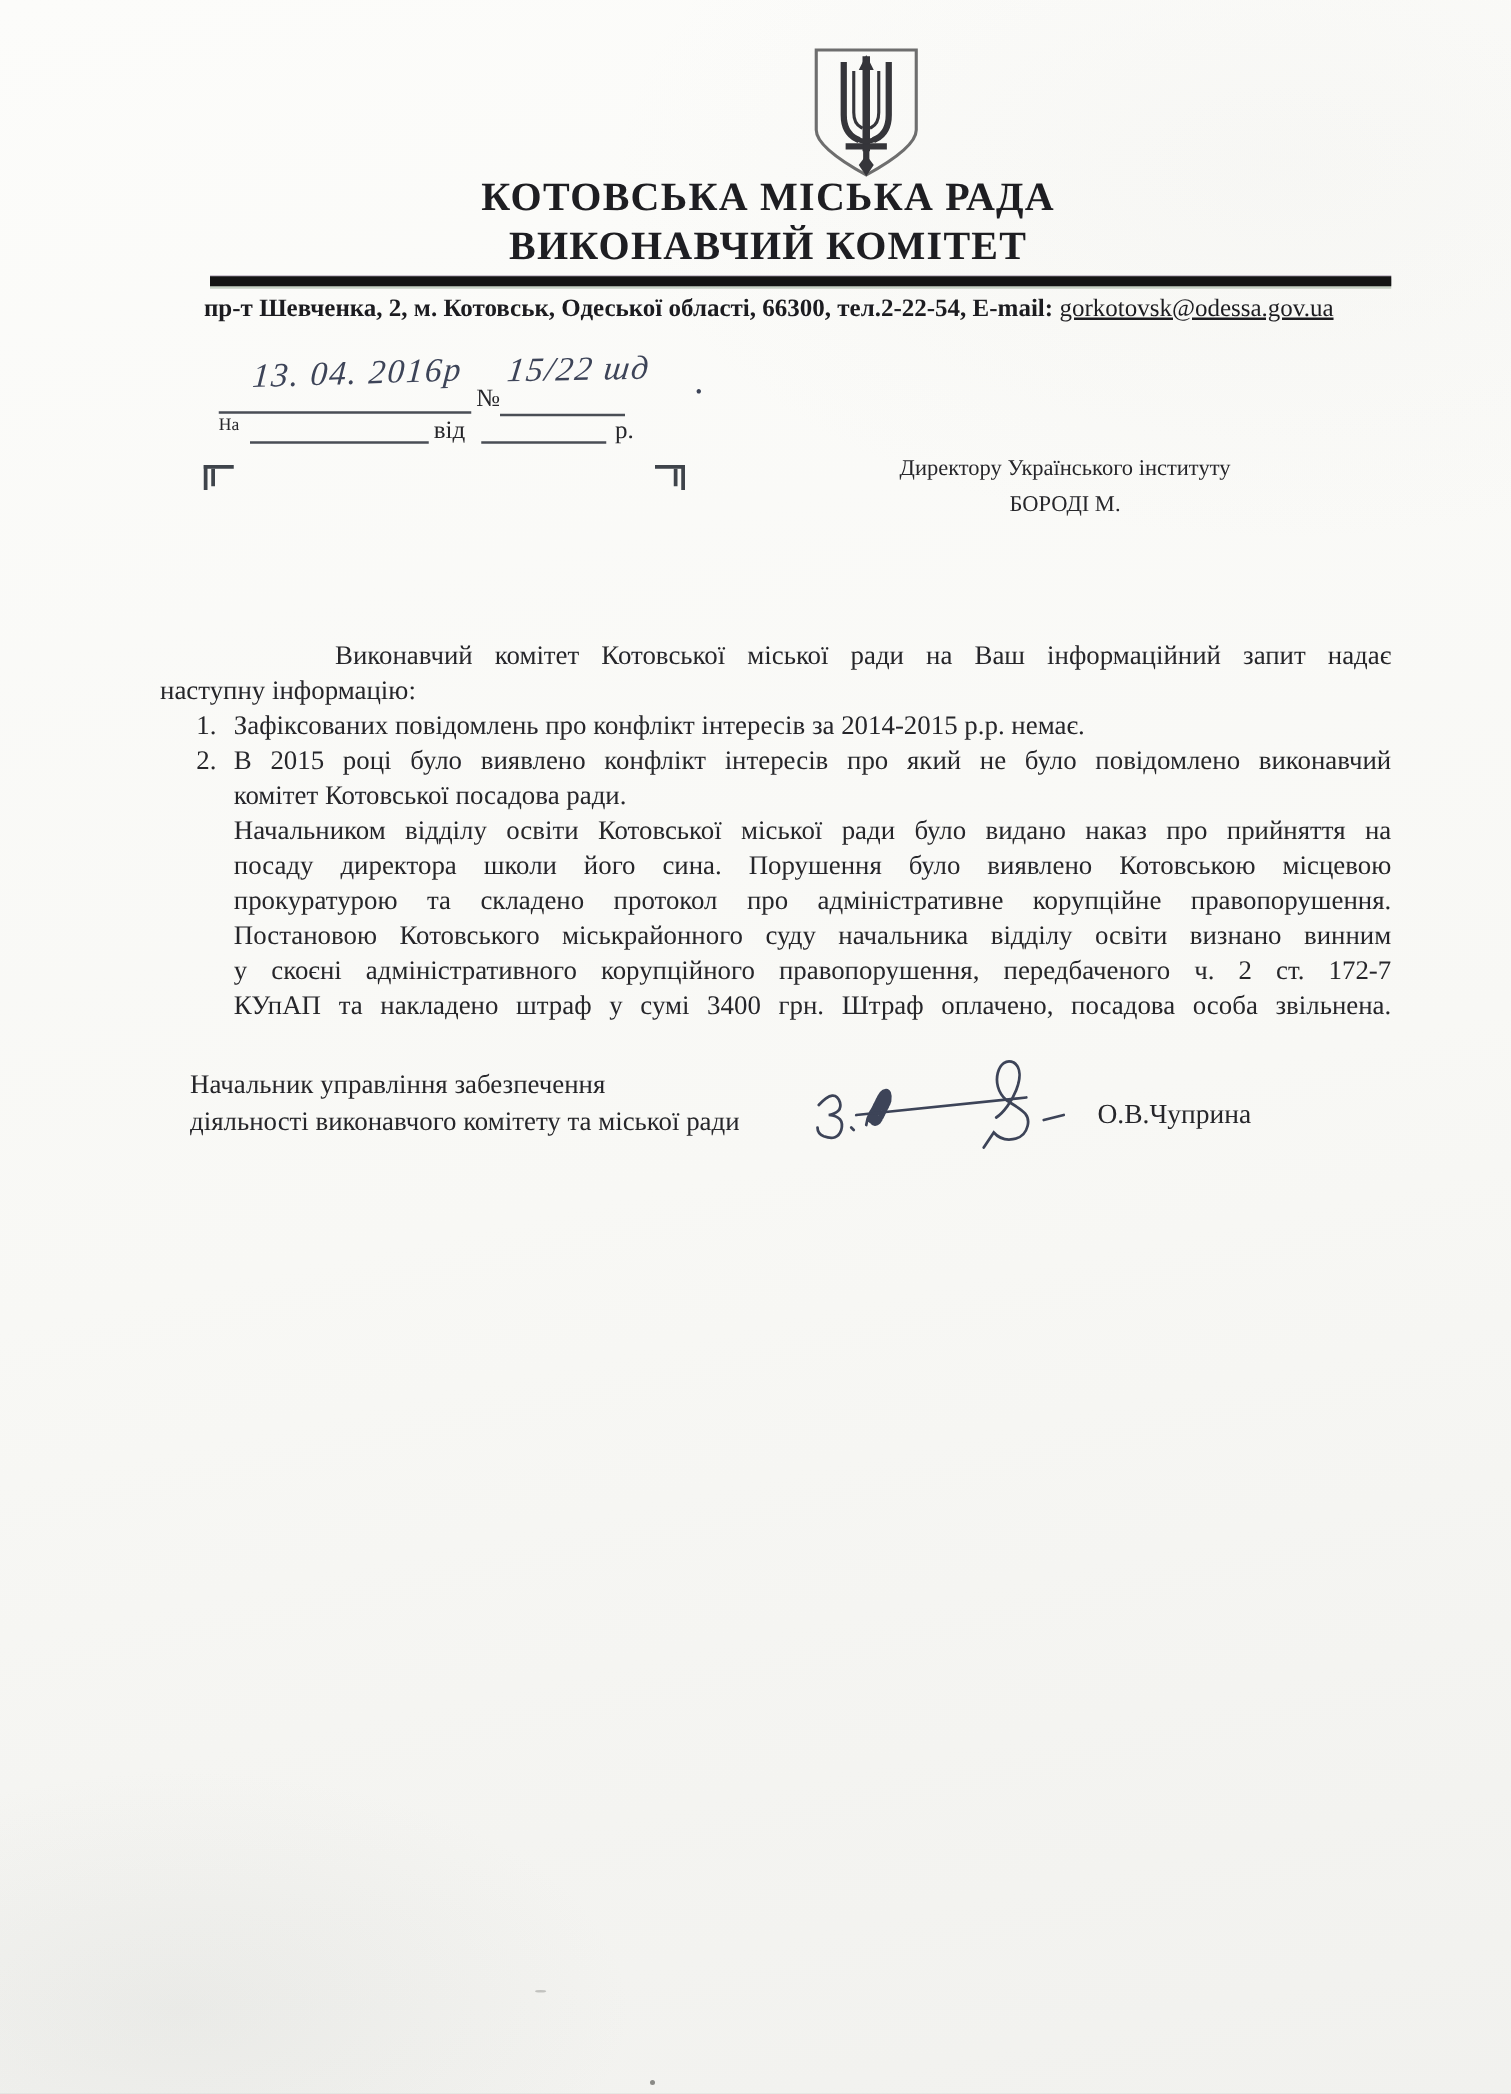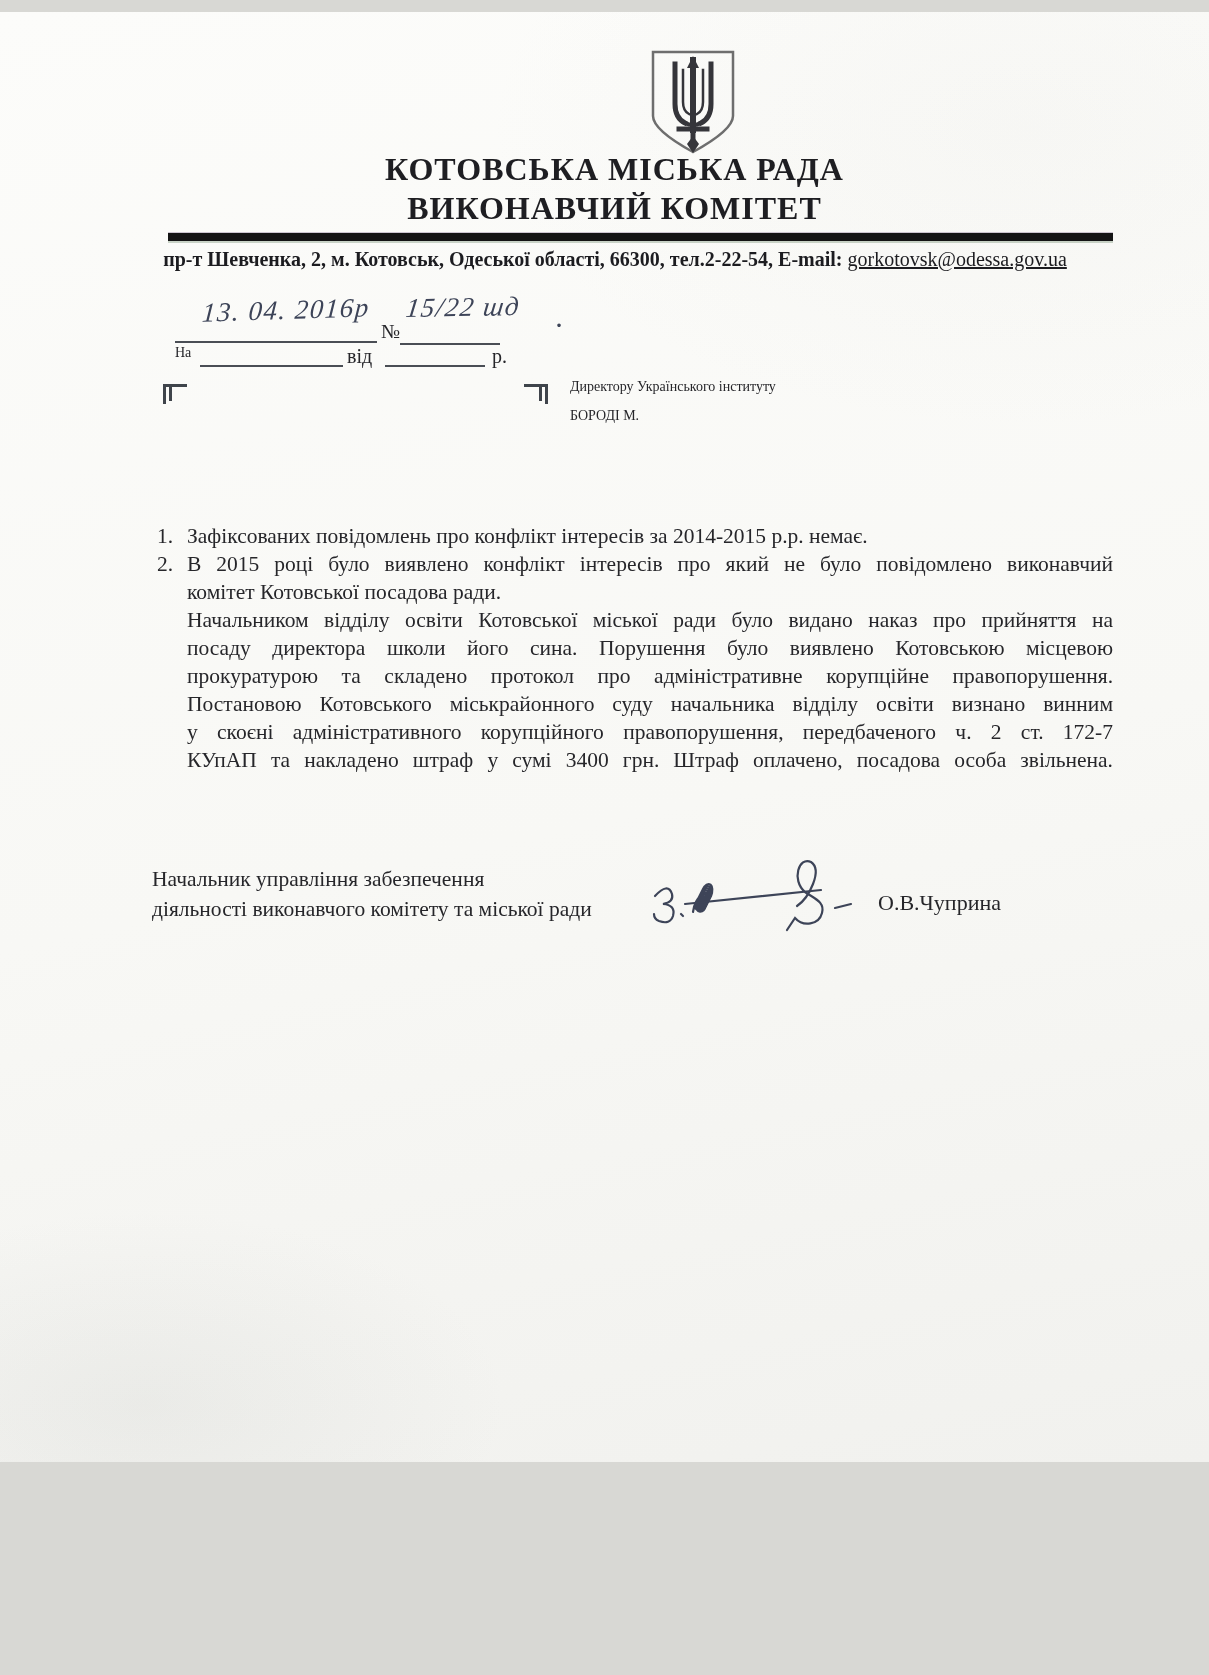--- a/index.html
+++ b/index.html
@@ -1,19 +1,19 @@
 <!DOCTYPE html>
 <html><head>
 <meta charset="utf-8">
 <style>
   html,body{margin:0;padding:0;background:#d8d8d4;}
   .page{
     position:relative;
-    width:1209px;height:1450px;
-    margin:12px auto;
+    width:1209px;height:1675px;
+    margin:0 auto;
     overflow:hidden;
     font-family:"Liberation Serif", serif;
     color:#26262a;
     background:
       radial-gradient(600px 320px at 12% 96%, rgba(185,188,184,0.16), transparent 60%),
       radial-gradient(900px 500px at 85% 8%, rgba(212,212,206,0.10), transparent 60%),
       linear-gradient(168deg,#fcfcfa 0%,#f8f8f5 55%,#f1f1ee 100%);
   }
   
   .emblem{position:absolute;left:645px;top:34px;width:96px;height:112px;}
@@ -39,22 +39,22 @@
   .ul-2{left:400px;top:331px;width:100px;}
   .ul-3{left:200px;top:353px;width:143px;}
   .ul-4{left:385px;top:353px;width:100px;}
   
   .corner{position:absolute;top:372px;width:21px;height:17px;}
   .corner-l{left:163px;border-top:3px solid #3f444b;border-left:3px solid #3f444b;}
   .corner-l::before{content:"";position:absolute;left:3px;top:0;bottom:3px;width:3px;background:#3f444b;}
   .corner-r{left:524px;border-top:3px solid #3f444b;border-right:3px solid #3f444b;}
   .corner-r::before{content:"";position:absolute;right:3px;top:0;bottom:3px;width:3px;background:#3f444b;}
   
-  .recipient{position:absolute;left:570px;top:360px;width:530px;
-             font-size:14px;line-height:29px;color:#26262a;}
+  .recipient{position:absolute;left:587px;top:360px;width:530px;text-align:center;
+             font-size:18px;line-height:29px;color:#26262a;}
   
   .body{position:absolute;left:128px;top:510px;width:985px;font-size:21.5px;line-height:28px;}
   .jline{text-align:justify;text-align-last:justify;-moz-text-align-last:justify;}
   .lline{text-align:left;}
   .indent{padding-left:140px;}
   .li{display:flex;}
   .li .num{flex:0 0 30px;margin-left:29px;}
   .li .li-lines{flex:1 1 auto;min-width:0;}
   .detail{margin-left:59px;}
   
@@ -113,20 +113,24 @@
 
   <div class="corner corner-l"></div>
   <div class="corner corner-r"></div>
 
   <div class="recipient">
     <div>Директору Українського інституту</div>
     <div>БОРОДІ М.</div>
   </div>
 
   <div class="body">
+    <div>
+      <div class="jline indent">Виконавчий комітет Котовської міської ради на Ваш інформаційний запит надає</div>
+      <div class="lline">наступну інформацію:</div>
+    </div>
 
     <div class="li">
       <div class="num">1.</div>
       <div class="li-lines">
         <div class="lline">Зафіксованих повідомлень про конфлікт інтересів за 2014-2015 р.р. немає.</div>
       </div>
     </div>
 
     <div class="li">
       <div class="num">2.</div>

